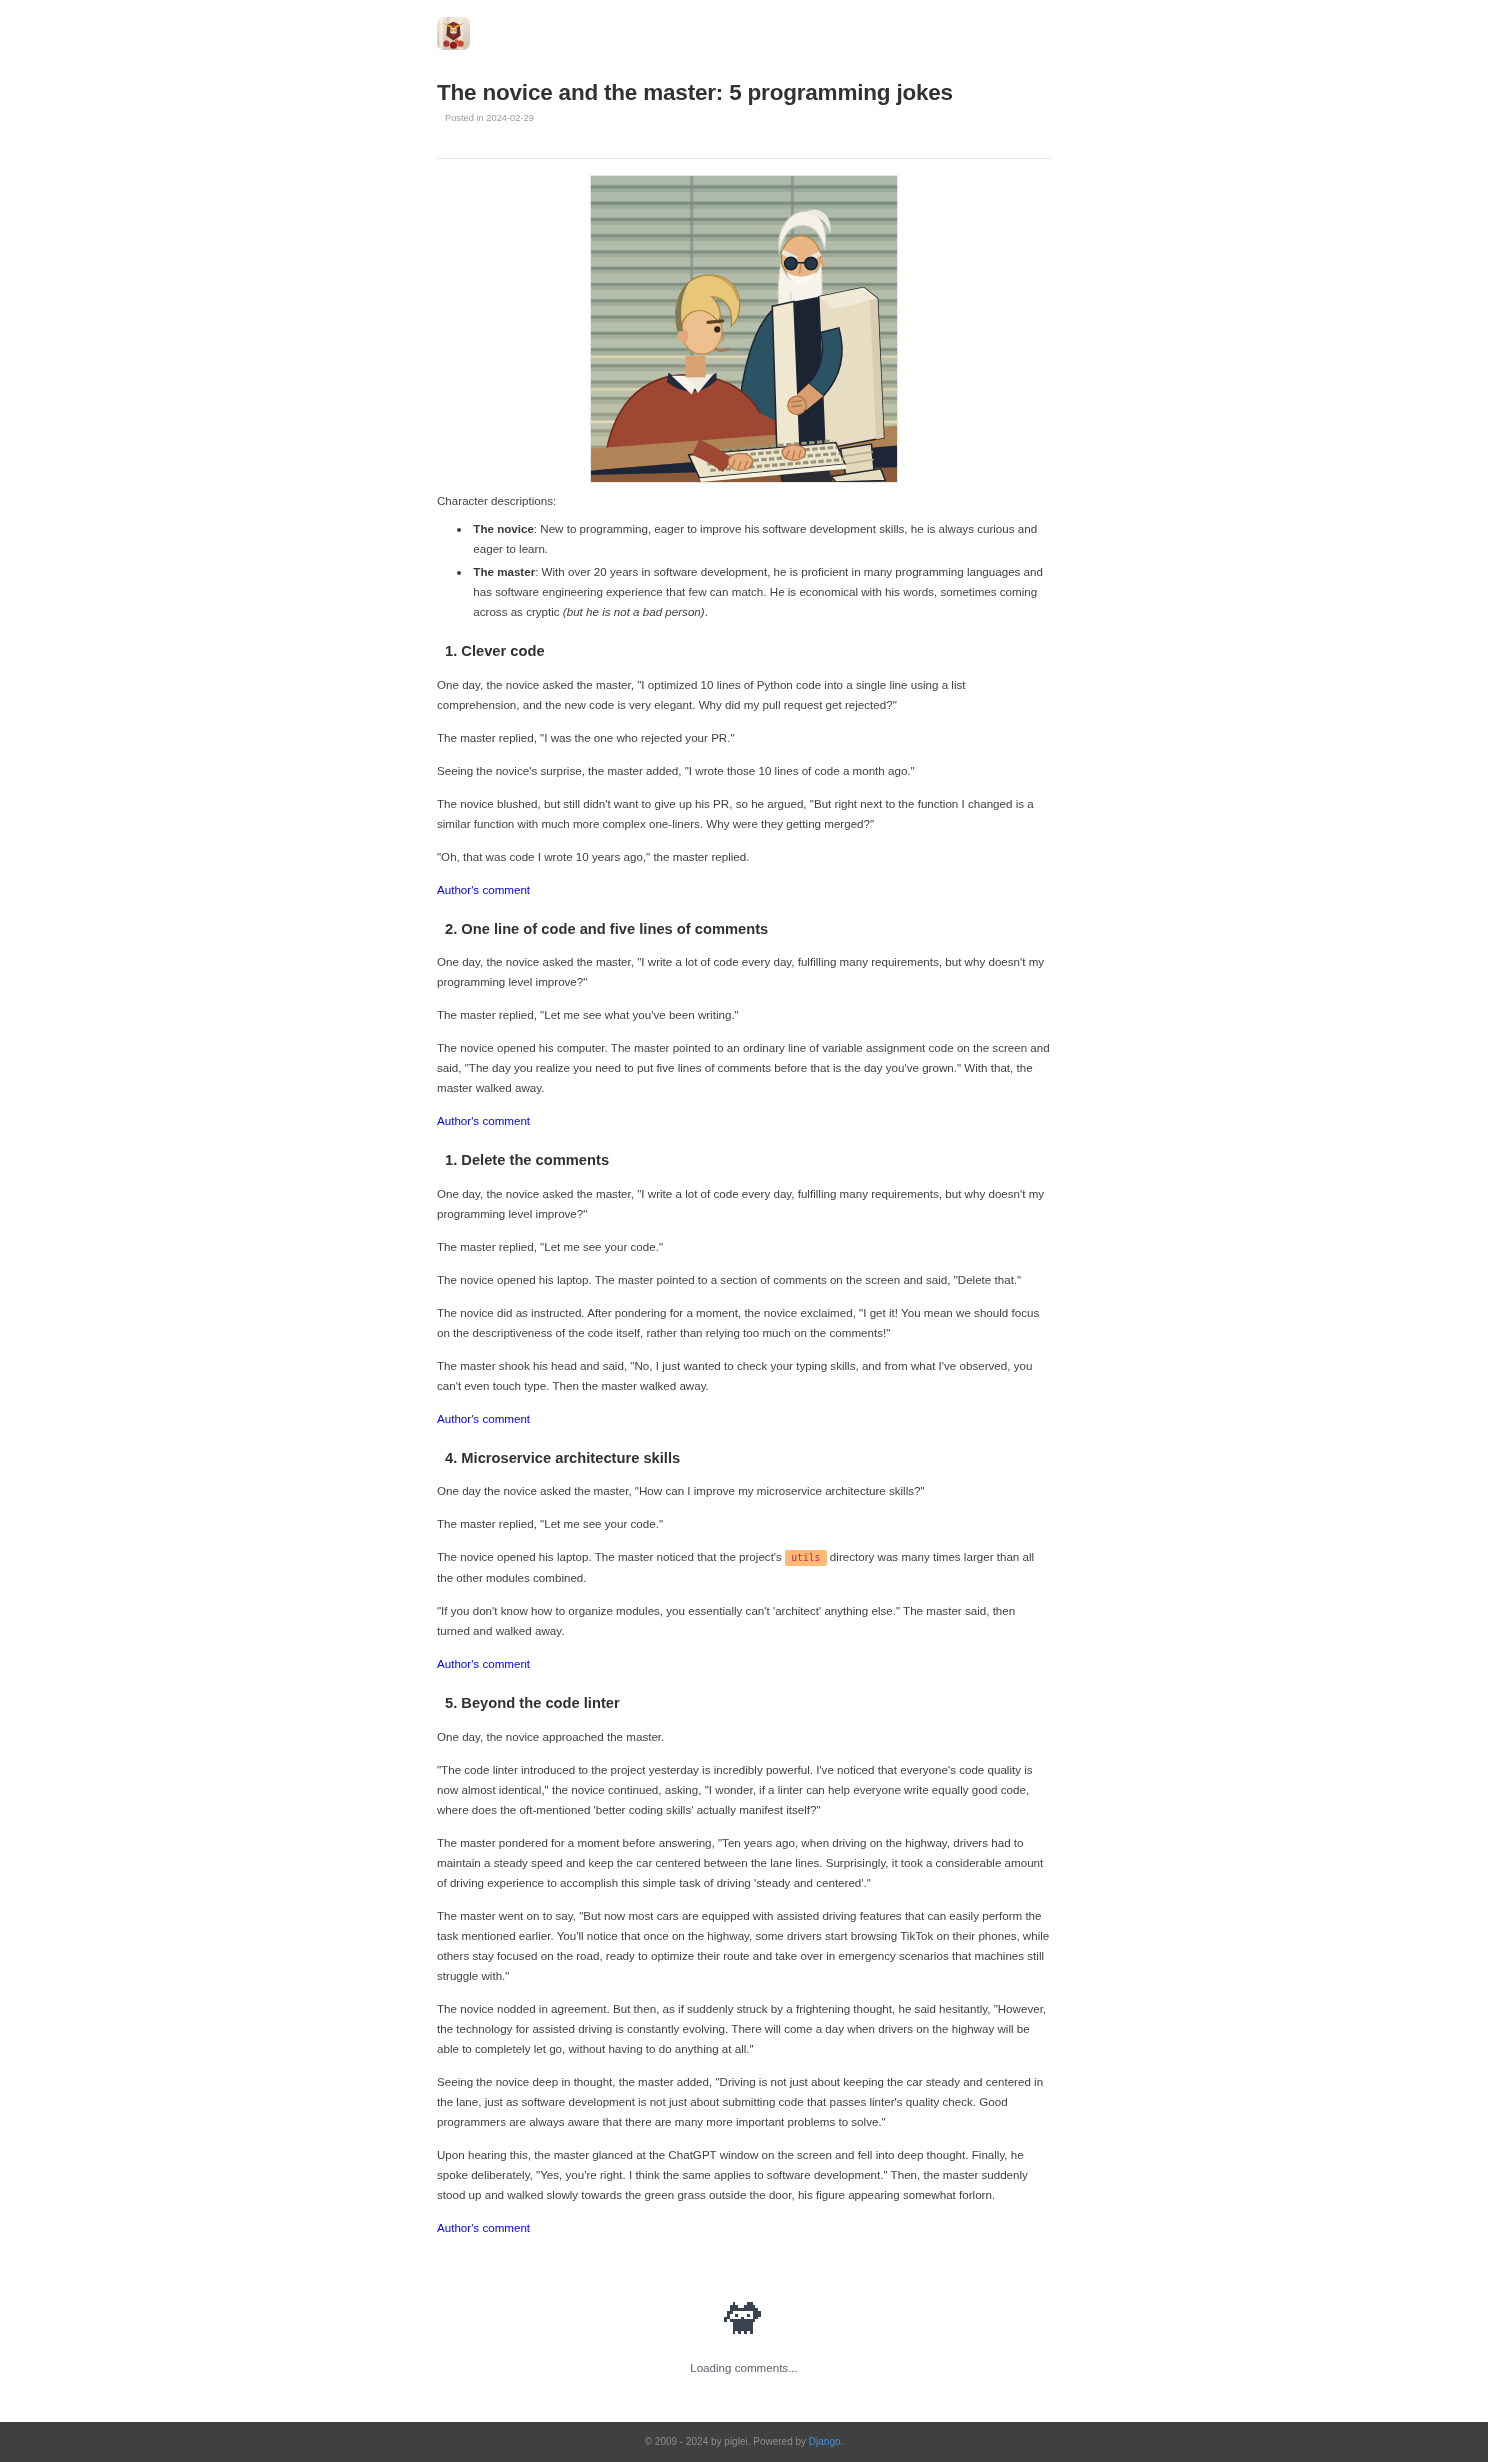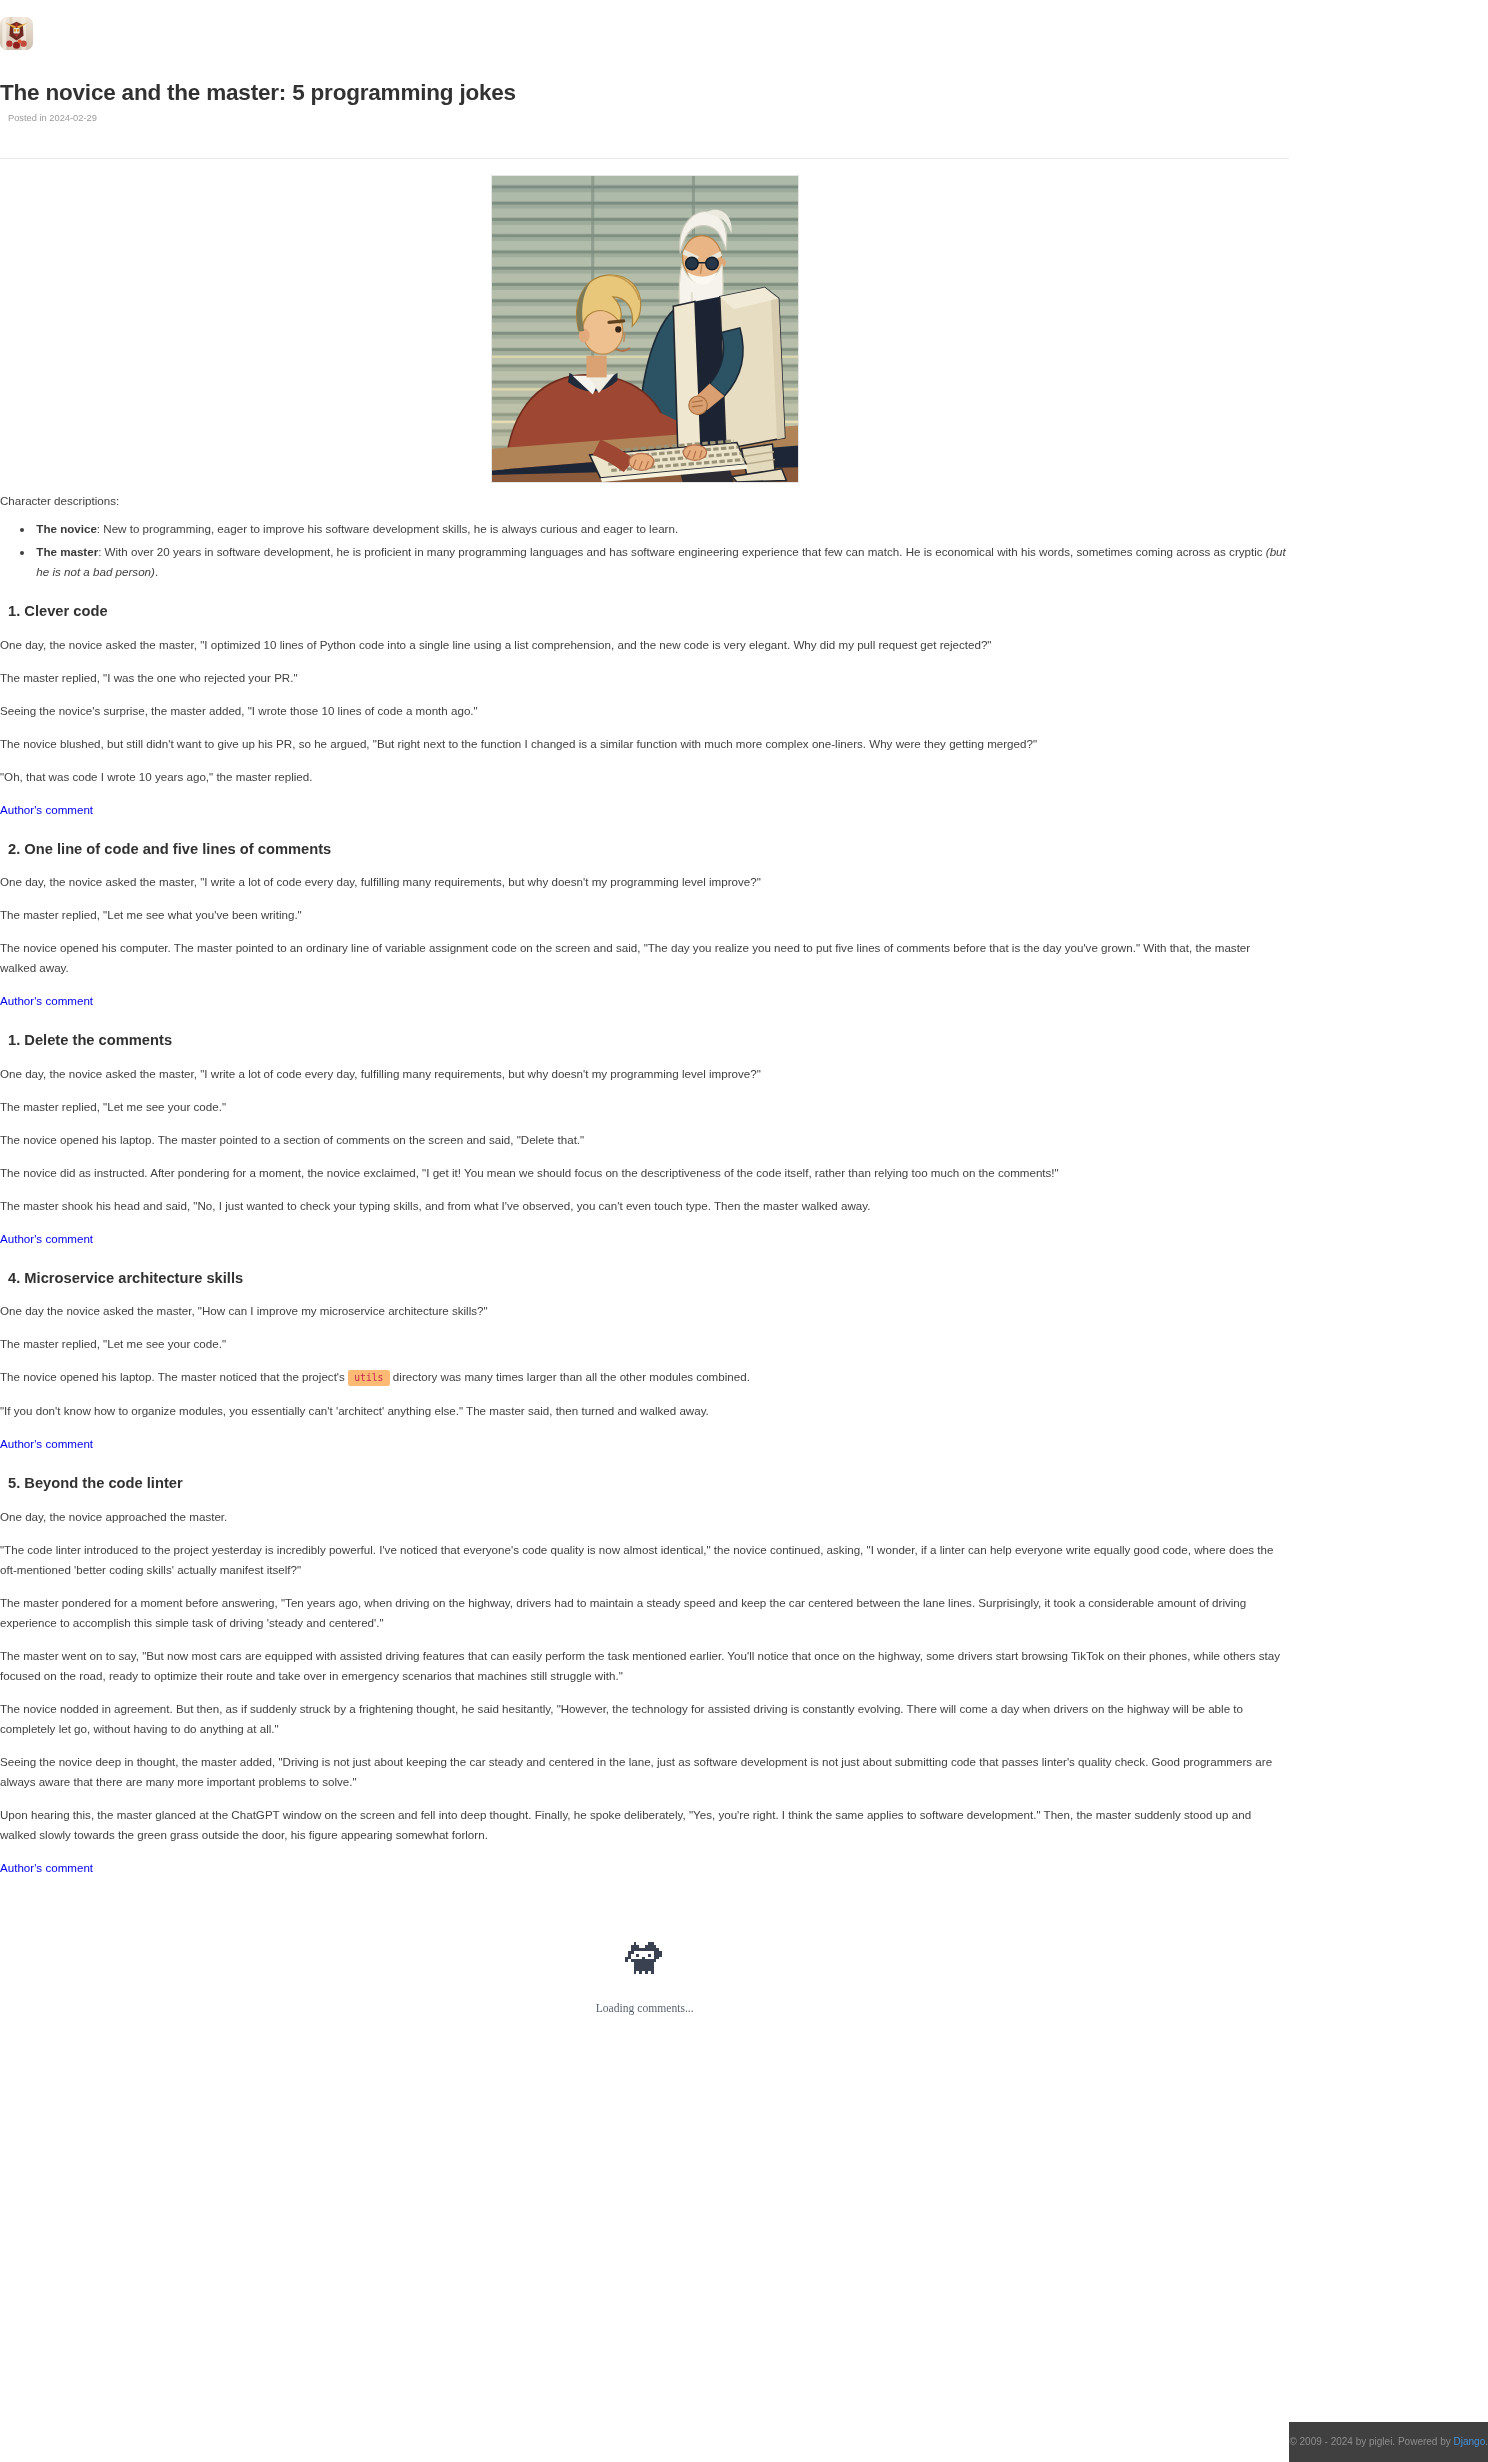--- a/index.html
+++ b/index.html
@@ -1,17 +1,17 @@
 <!DOCTYPE html>
 <html style="font-size:12.4px"><head>
 <meta charset="utf-8">
 <style>
   html, body { margin:0; padding:0; background:#ffffff; }
   body { font-family:"Liberation Sans", sans-serif; font-size:11.6px; line-height:20px; color:#3f3f3f; }
-  .page { min-height:2462px; display:flex; flex-direction:row; }
+  .page { min-height:2462px; display:flex; flex-direction:column; }
   .container { width:614px; margin:0 auto; flex:1 0 auto; }
 
   .site-logo { display:block; margin-top:17px; width:33px; height:33px; border-radius:7px; overflow:hidden; cursor:pointer; }
   .site-logo svg { display:block; }
 
   h1.post-title { font-size:22.5px; line-height:26px; font-weight:700; color:#323232; margin:29.5px 0 0; letter-spacing:-0.2px; }
   .posted { margin-top:6.2px; font-size:9.3px; line-height:12.4px; color:#9b9b9b;padding-left:8px; }
   hr.rule { border:none; border-top:0.8px solid #e8e8e8; margin:34px 0 0; }
 
   figure.hero { display:block; margin:16.3px auto 0; width:306px; height:306px; border:0.8px solid #e6e6e6; padding:0; }
@@ -21,21 +21,21 @@
   ul.chars { margin:7.8px 0 4.7px; padding-left:34px; }
   ul.chars li { margin:0 0 3.1px; padding-left:2.3px; }
   ul.chars strong { font-weight:700; color:#3a3a3a; }
 
   h2.sec { font-size:14.7px; line-height:18.6px; font-weight:700; color:#313131; margin:20px 8px 14px; }
   .sections p, p.para { margin:13px 0; }
   a.author { color:#0000ee; text-decoration:none; cursor:pointer; }
 
   code.inline { font-family:"DejaVu Sans Mono", monospace; font-size:9.7px; color:#c7254e; background:#fdba74; padding:2.3px 6.2px; border-radius:2.3px; white-space:nowrap; }
 
-  .comments { margin-top:62px; margin-bottom:0; text-align:center;font-family:Liberation Serif, serif; }
+  .comments { margin-top:62px; margin-bottom:0; text-align:center; }
   .mascot { display:inline-block; }
   .mascot svg { display:block; }
   .loading { margin-top:15.5px; color:#5a6370; font-size:11.6px; }
 
   footer.site-footer { margin-top:auto; background:#404040; padding:14px 0; text-align:center; font-size:10px; line-height:12.4px; color:#8d8d8d; }
   footer.site-footer a { color:#4691d6; text-decoration:none; cursor:pointer; }
 </style>
 </head>
 <body>
 

